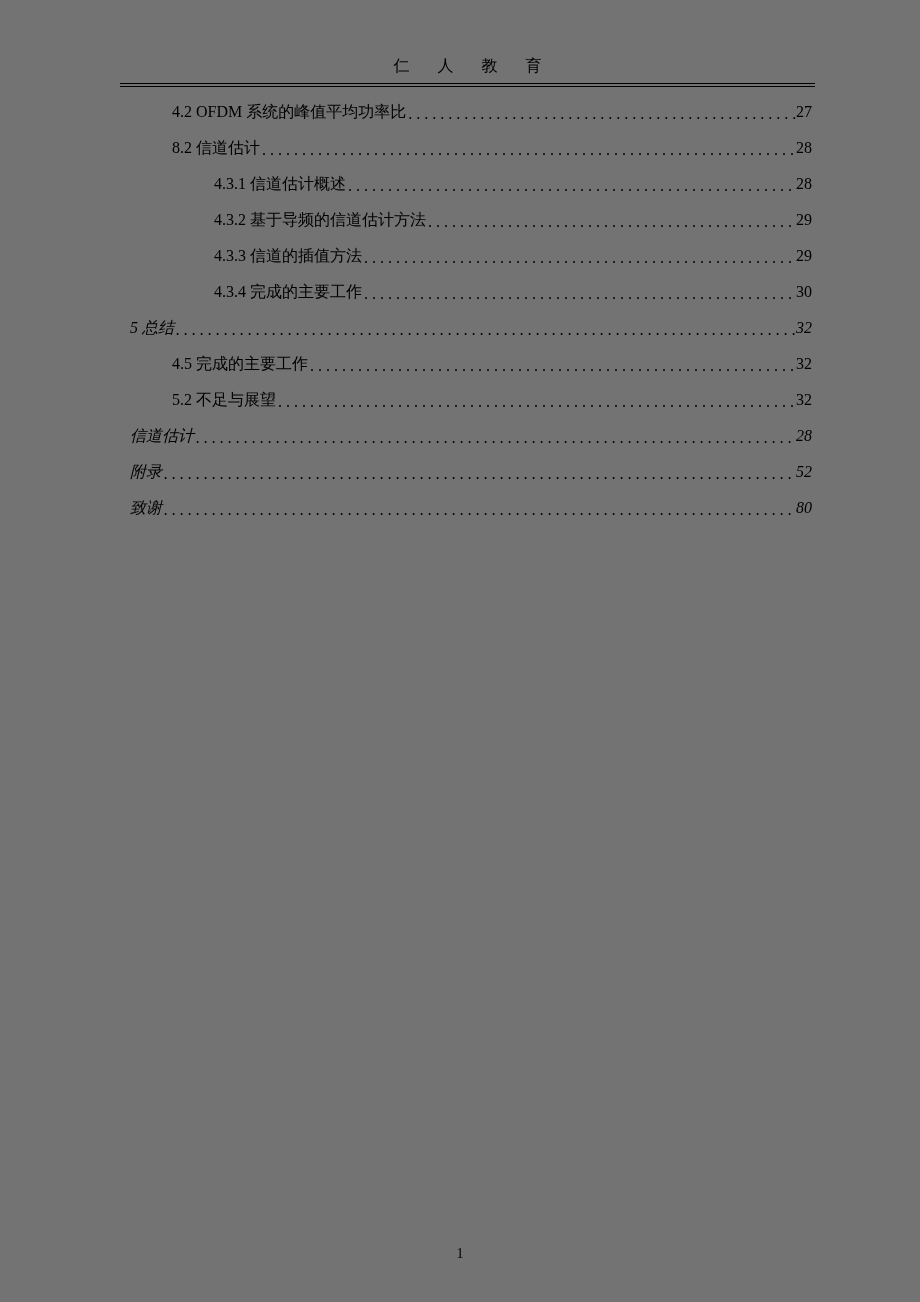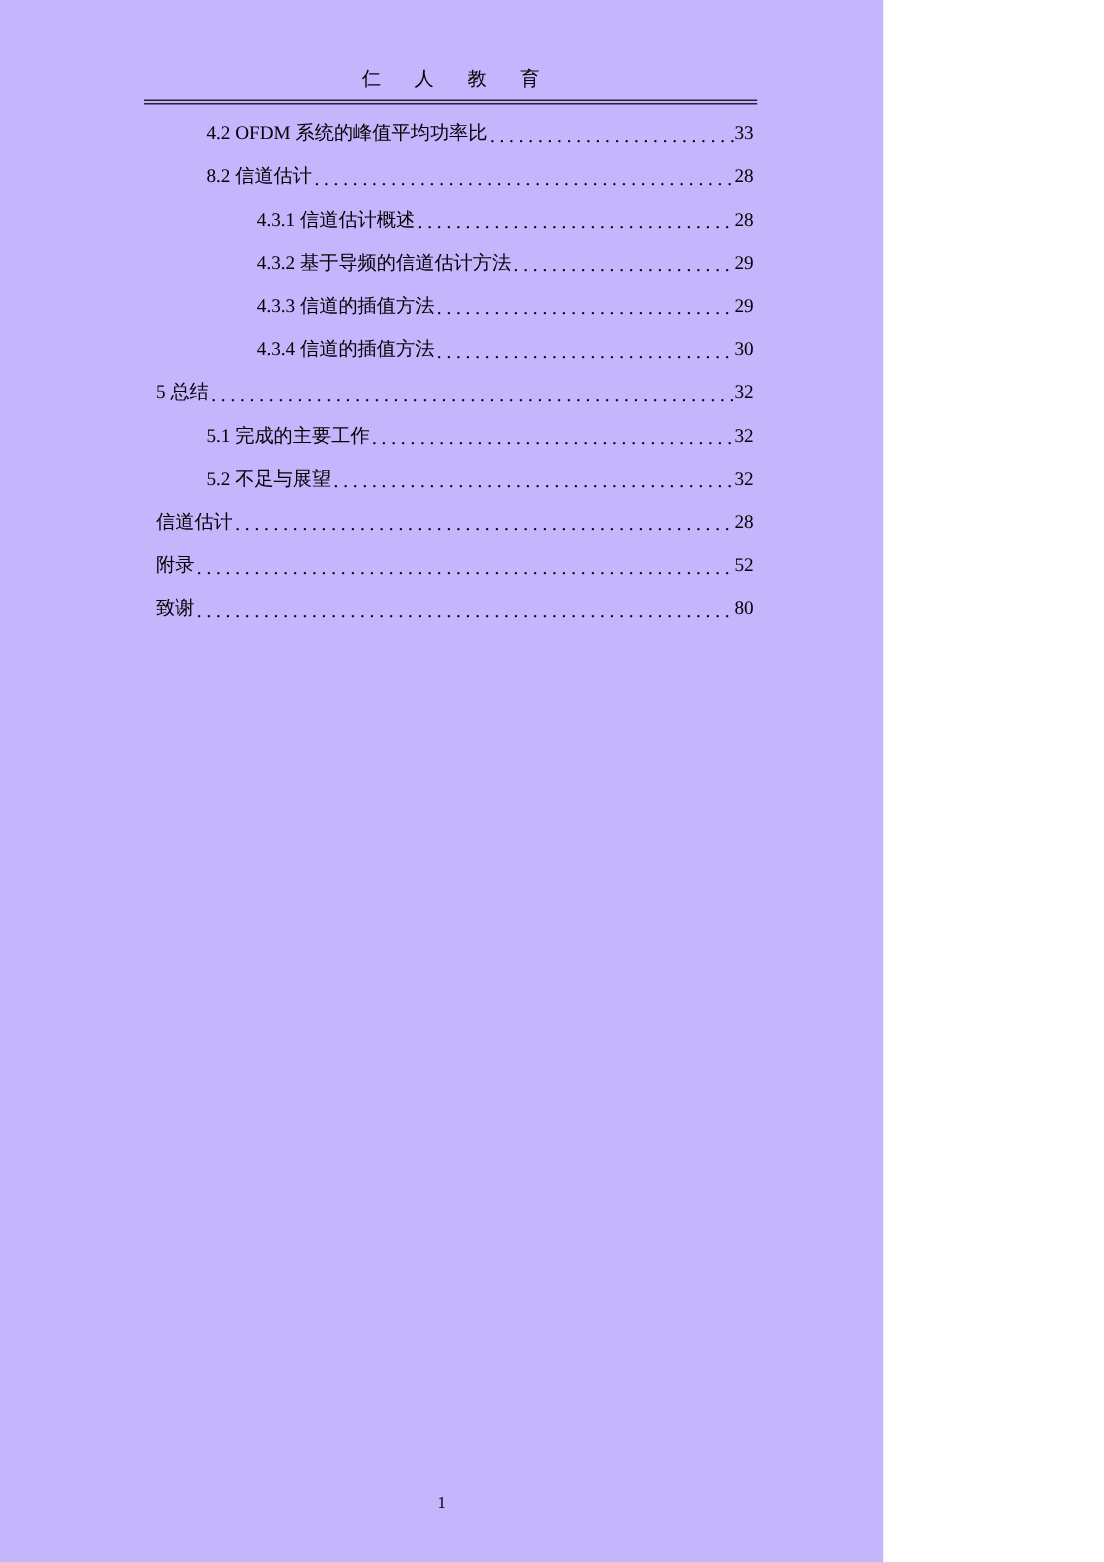--- a/index.html
+++ b/index.html
@@ -1,23 +1,23 @@
 <!DOCTYPE html>
 <html><head>
 <meta charset="utf-8">
 <style>
   html, body {
     margin: 0;
     padding: 0;
     background: #ffffff;
   }
   .page {
-    width: 736px;
+    width: 920px;
     height: 1302px;
-    background: #c4b5fd;
+    background: #737373;
     position: relative;
     font-family: "SimSun", "Songti SC", serif;
     color: #000;
     box-sizing: border-box;
   }
   .header {
     position: absolute;
     top: 56px;
     left: 120px;
     right: 105px;
@@ -72,21 +72,21 @@
     padding: 0 2px;
     position: relative;
     top: 2px;
   }
   .toc-dots::after {
     content: "..............................................................................................................................";
   }
   .toc-page {
     flex: 0 0 auto;
   }
-  .indent-0 { padding-left: 0px; }
+  .indent-0 { padding-left: 0px; font-style: italic; }
   .indent-1 { padding-left: 42px; }
   .indent-2 { padding-left: 84px; margin-top: 12px; }
 
   .footer-page {
     position: absolute;
     bottom: 40px;
     left: 0; right: 0;
     text-align: center;
     font-size: 14px;
     font-family: "Times New Roman", serif;
@@ -99,21 +99,21 @@
 
   <div class="header">
     <div class="header-title">仁 人 教 育</div>
     <div class="header-rule"></div>
   </div>
 
   <div class="toc">
       <div class="toc-row indent-1">
         <span class="toc-label">4.2 OFDM 系统的峰值平均功率比</span>
         <span class="toc-dots"></span>
-        <span class="toc-page">33</span>
+        <span class="toc-page">27</span>
       </div>
       <div class="toc-row indent-1">
         <span class="toc-label">8.2 信道估计</span>
         <span class="toc-dots"></span>
         <span class="toc-page">28</span>
       </div>
       <div class="toc-row indent-2">
         <span class="toc-label">4.3.1 信道估计概述</span>
         <span class="toc-dots"></span>
         <span class="toc-page">28</span>
@@ -122,31 +122,31 @@
         <span class="toc-label">4.3.2 基于导频的信道估计方法</span>
         <span class="toc-dots"></span>
         <span class="toc-page">29</span>
       </div>
       <div class="toc-row indent-2">
         <span class="toc-label">4.3.3 信道的插值方法</span>
         <span class="toc-dots"></span>
         <span class="toc-page">29</span>
       </div>
       <div class="toc-row indent-2">
-        <span class="toc-label">4.3.4 信道的插值方法</span>
+        <span class="toc-label">4.3.4 完成的主要工作</span>
         <span class="toc-dots"></span>
         <span class="toc-page">30</span>
       </div>
       <div class="toc-row indent-0">
         <span class="toc-label">5 总结</span>
         <span class="toc-dots"></span>
         <span class="toc-page">32</span>
       </div>
       <div class="toc-row indent-1">
-        <span class="toc-label">5.1 完成的主要工作</span>
+        <span class="toc-label">4.5 完成的主要工作</span>
         <span class="toc-dots"></span>
         <span class="toc-page">32</span>
       </div>
       <div class="toc-row indent-1">
         <span class="toc-label">5.2 不足与展望</span>
         <span class="toc-dots"></span>
         <span class="toc-page">32</span>
       </div>
       <div class="toc-row indent-0">
         <span class="toc-label">信道估计</span>

